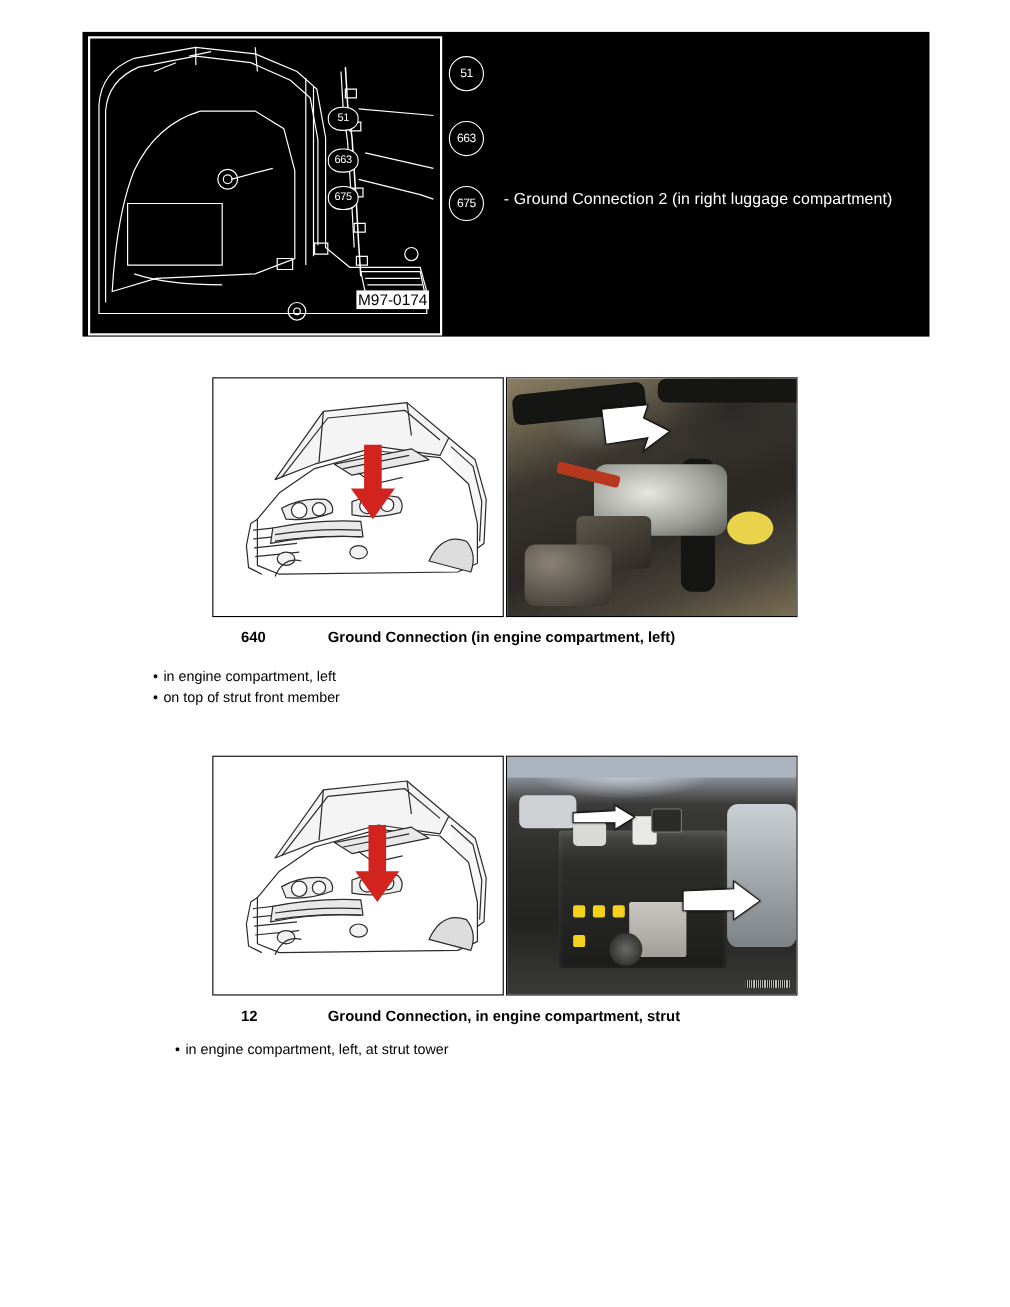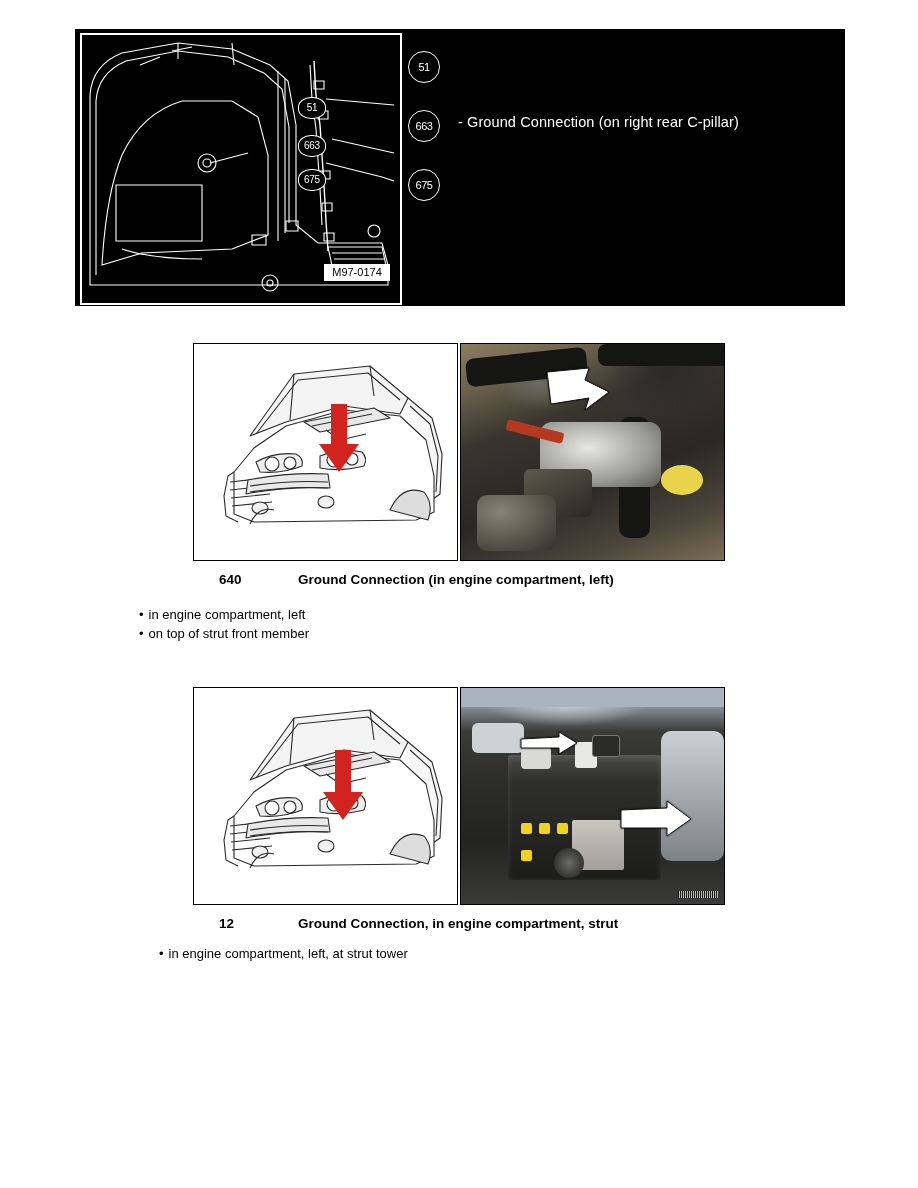--- a/index.html
+++ b/index.html
@@ -96,21 +96,21 @@
   }
 
   .code-box {
     position: absolute;
     left: 242px;
     top: 229px;
     width: 66px;
     height: 17px;
     background: #ffffff;
     color: #000000;
-    font-size: 11px;
+    font-size: 14px;
     line-height: 17px;
     text-align: center;
     font-family: "Liberation Sans", sans-serif;
   }
 
   
   .section {
     position: absolute;
     left: 193px;
     width: 424px;
@@ -312,24 +312,24 @@
 
     <div class="code-box">M97-0174</div>
   </div>
 
   <div class="legend">
     <div class="legend-row">
       <div class="legend-bubble">51</div>
     </div>
     <div class="legend-row">
       <div class="legend-bubble">663</div>
-      <div class="legend-text">- Ground Connection (on right rear C-pillar)</div>
     </div>
     <div class="legend-row">
       <div class="legend-bubble">675</div>
+      <div class="legend-text">- Ground Connection 2 (in right luggage compartment)</div>
     </div>
   </div>
 </div>
 
 <div class="section section-1">
   <div class="figure-row">
 
     <div class="fig-left">
       <svg width="262" height="215" viewBox="0 0 262 215">
         <g fill="none" stroke="#2b2b2b" stroke-width="1.1" stroke-linejoin="round">

